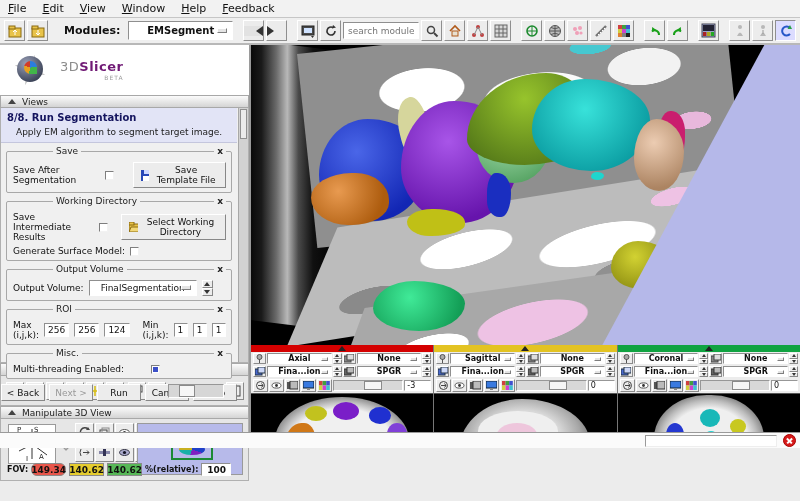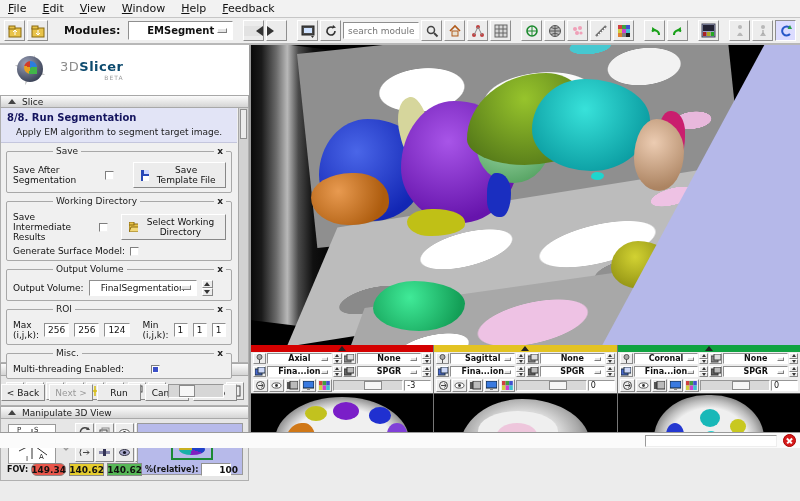--- a/index.html
+++ b/index.html
@@ -31,21 +31,21 @@
   .main{flex:1;display:flex;min-height:0;}
   .left{width:251px;background:#e2e2e2;border-right:2px solid #9a9a9a;display:flex;flex-direction:column;}
 
   .logo-row{height:50px;background:#fff;display:flex;align-items:center;padding-left:12px;gap:10px;flex:0 0 auto;}
   .logo-mark{width:38px;height:38px;position:relative;}
   .logo-star{position:absolute;left:2px;top:3px;width:32px;height:32px;background:#c8c8c8;clip-path:polygon(50% 0,60% 38%,100% 50%,60% 62%,50% 100%,40% 62%,0 50%,40% 38%);transform:rotate(18deg);}
   .logo-ball{position:absolute;left:5px;top:5px;width:26px;height:26px;border-radius:50%;background:radial-gradient(circle at 35% 30%,#9aa0b8,#3c4458 75%);}
   .logo-wedge{position:absolute;left:12px;top:10px;width:13px;height:13px;border-radius:50% 50% 0 50%;background:conic-gradient(#2a7de0 0 25%,#41b649 25% 55%,#e8a01e 55% 80%,#d23c28 80% 100%);}
   .logo-text{line-height:1;}
   .logo-text .t1{font-size:13px;color:#8c8c8c;letter-spacing:.5px;}
-  .logo-text .t1 b{color:#0c4a6e;}
+  .logo-text .t1 b{color:#701a75;}
   .logo-text .t2{font-size:6px;color:#9c9c9c;text-align:right;letter-spacing:1px;margin-top:2px;}
 
   .sec-hdr{height:13px;background:linear-gradient(#fbfbfb,#d4d4d4);border:1px solid #a8a8a8;display:flex;align-items:center;gap:6px;padding-left:7px;font-size:9px;color:#222;flex:0 0 auto;cursor:default;}
   .col-tri{width:0;height:0;border-left:4px solid transparent;border-right:4px solid transparent;border-bottom:5px solid #444;}
 
   
   .wizard{flex:0 0 255px;background:#f0f0f0;border:1px solid #b0b0b0;border-top:none;position:relative;padding-right:11px;display:flex;flex-direction:column;min-height:0;}
   .wiz-scroll{position:absolute;right:0;top:0;width:10px;height:100%;background:#d2d2d2;border-left:1px solid #a8a8a8;}
   .wiz-thumb{position:absolute;top:1px;left:1px;width:7px;height:30px;background:#ececec;border:1px solid #909090;}
   .step-hdr{background:#e2e4f6;padding:4px 6px 5px;border-bottom:1px solid #c4c6dd;flex:0 0 auto;}
@@ -82,21 +82,21 @@
   .ax{position:absolute;font-size:7px;color:#222;}
   .diamond{position:absolute;left:61px;top:22px;width:8px;height:8px;background:#bdbdbd;transform:rotate(45deg);border:1px solid #999;}
   .v3d-grid{position:absolute;left:74px;top:4px;display:grid;grid-template-columns:repeat(4,19px) 11px 19px;grid-auto-rows:19px;gap:1px;}
   .v3d-grid .mini-btn{width:19px;height:19px;}
   .v3d-cb{display:flex;align-items:center;justify-content:center;}
   .nav-prev{position:absolute;right:5px;top:4px;width:106px;height:52px;background:#b7baea;border:1px solid #9a9a9a;}
   .nav-box{position:absolute;left:33px;top:14px;width:42px;height:22px;border:2px solid #1c8a34;}
   .nav-blob{position:absolute;left:6px;top:4px;width:26px;height:11px;border-radius:50%;background:conic-gradient(#2040c8 0 30%,#8020c0 30% 55%,#18b0a8 55% 75%,#c8b020 75% 100%);}
   .fov-row{position:absolute;left:6px;bottom:4px;display:flex;align-items:center;gap:3px;font-size:8px;font-weight:bold;}
   .fov-box{width:35px;height:13px;display:flex;align-items:center;justify-content:center;font-size:9px;font-weight:bold;border:1px solid #8a8a8a;color:#111;}
-  .zoom-field{width:30px;height:13px;background:#fff;border:1px solid;border-color:#8f8f8f #fff #fff #8f8f8f;display:flex;align-items:center;padding-left:17px;font-size:9px;font-weight:bold;}
+  .zoom-field{width:30px;height:13px;background:#fff;border:1px solid;border-color:#8f8f8f #fff #fff #8f8f8f;display:flex;align-items:center;padding-left:5px;font-size:9px;font-weight:bold;}
 
   
   .right{flex:1;display:flex;flex-direction:column;min-width:0;}
   .view3d{height:300px;background:#000;position:relative;overflow:hidden;flex:0 0 auto;}
   .blob{position:absolute;border-radius:45% 55% 50% 50%/55% 45% 55% 45%;}
   .plane{position:absolute;}
 
   
   .slice-row{flex:1;display:flex;gap:1px;background:#777;min-height:0;}
   .slice-panel{flex:1;display:flex;flex-direction:column;background:#ececec;min-width:0;}
@@ -303,21 +303,21 @@
             <div class="logo-wedge"></div>
         </div>
         <div class="logo-text">
           <div class="t1"><span>3D</span><b>Slicer</b></div>
           <div class="t2">BETA</div>
         </div>
       </div>
 
       <div class="sec-hdr">
         <span class="col-tri"></span>
-        <span>Slice</span>
+        <span>Views</span>
       </div>
 
       <div class="wizard">
         <div class="step-hdr">
           <div class="step-title">8/8. Run Segmentation</div>
           <div class="step-desc">Apply EM algorithm to segment target image.</div>
         </div>
 
         <div class="group">
           <span class="group-title">Save</span>

